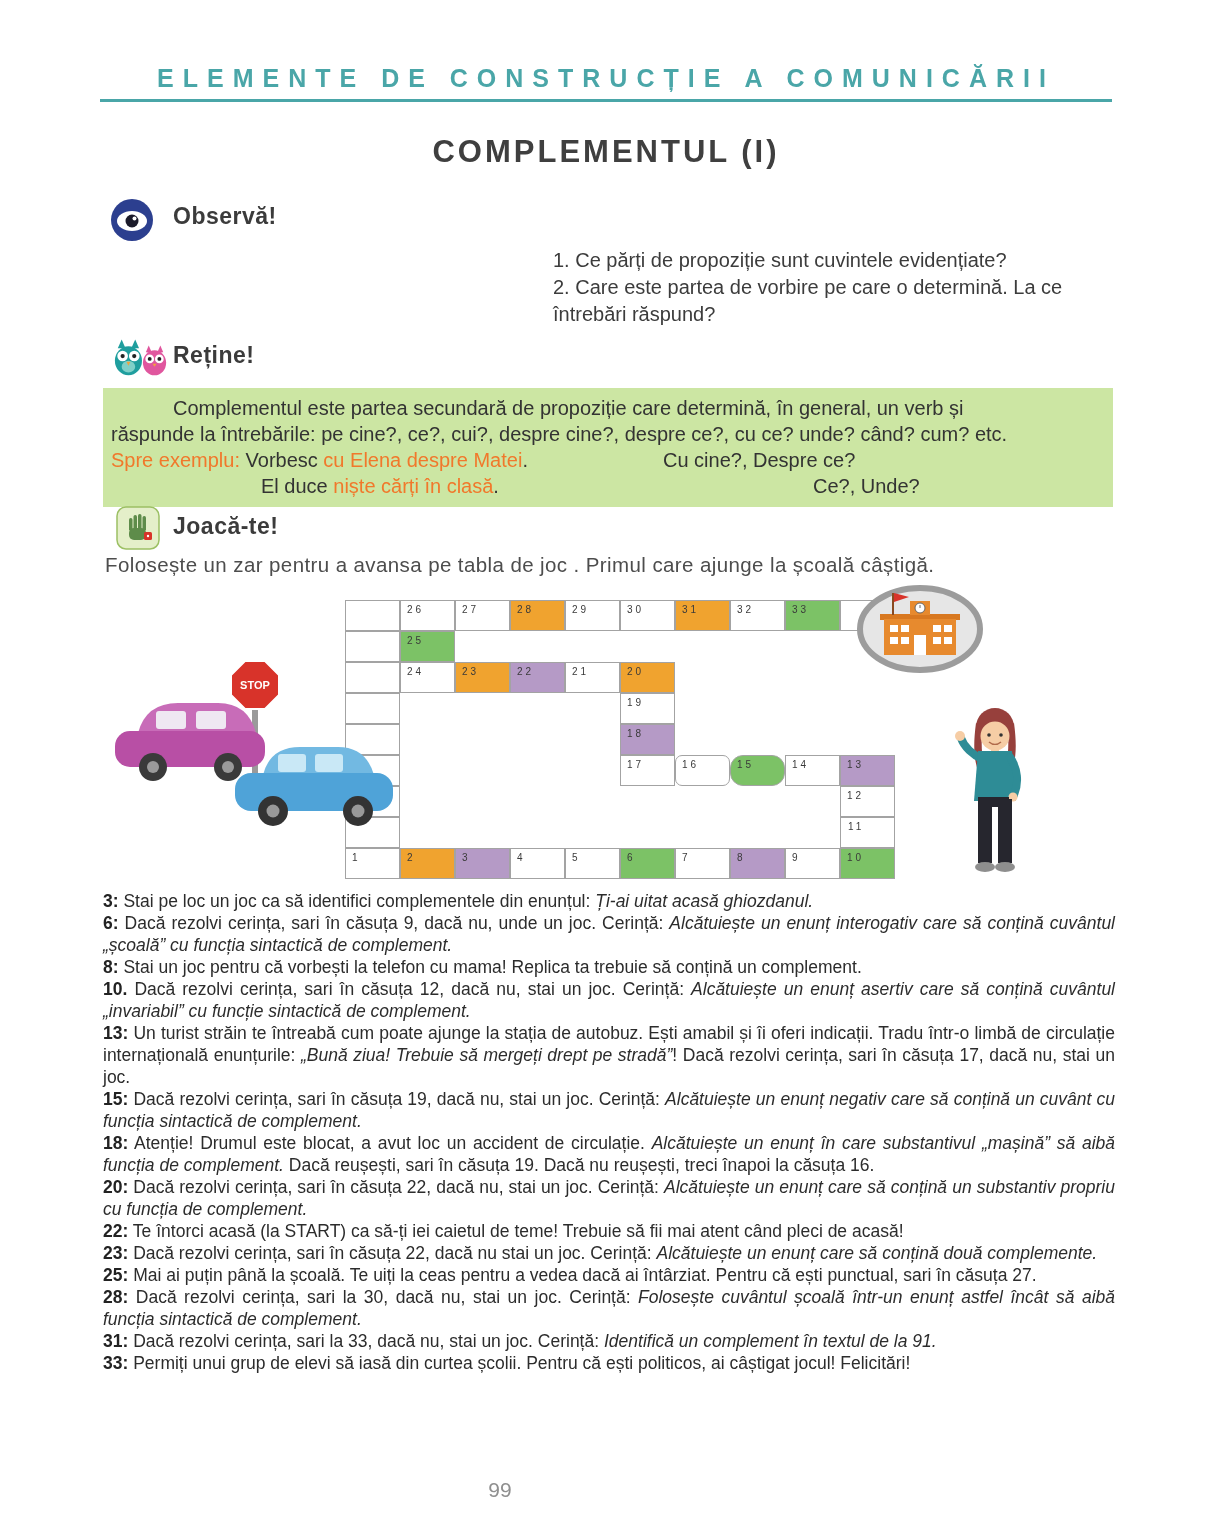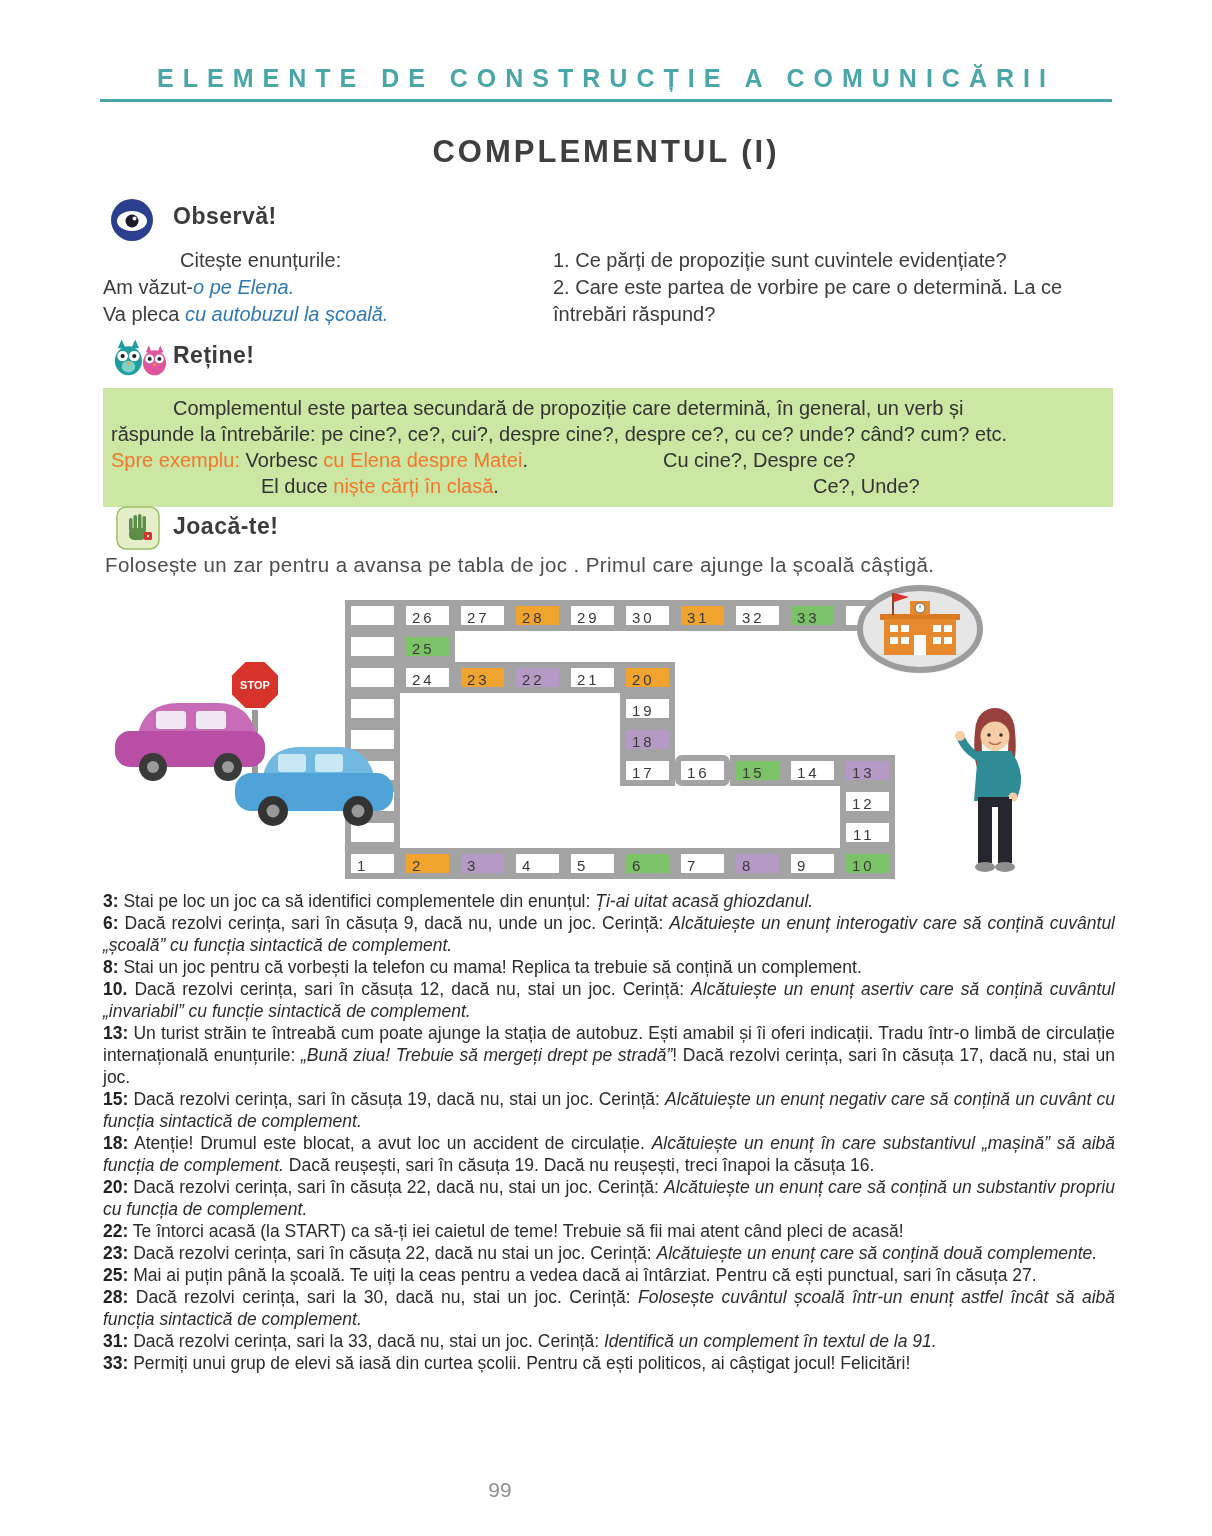--- a/index.html
+++ b/index.html
@@ -35,22 +35,22 @@
   .definition-box .ind1{text-indent:62px;}
   .definition-box .ind2{text-indent:150px;}
   .definition-box .qcol{position:absolute;left:552px;top:0;color:#333;font-style:normal;}
 
   
   .play-intro{position:absolute;left:105px;top:553px;width:1010px;font-size:20.5px;letter-spacing:0.4px;color:#4d4d4d;}
 
   
   .board-grid{position:absolute;left:345px;top:600px;display:grid;
     grid-template-columns:repeat(10,55px);grid-template-rows:repeat(9,31px);z-index:1;}
-  .bcell{border:6px solid #a3a3a3;box-sizing:border-box;background:#fff;
-    font-size:15px;letter-spacing:3px;color:#3a3a3a;padding:3px 0 0 6px;}
+  .bcell{border:1px solid #a3a3a3;box-sizing:border-box;background:#fff;
+    font-size:10px;letter-spacing:3px;color:#3a3a3a;padding:3px 0 0 6px;}
   .bcell.orange{background:var(--board-orange,#F0A32F);}
   .bcell.green{background:var(--board-green,#7CC266);}
   .bcell.purple{background:var(--board-purple,#B59AC6);}
   .bcell.empty{background:#fff;}
 
   .school-wrap{position:absolute;left:856px;top:585px;z-index:4;}
   .cars-wrap{position:absolute;left:108px;top:655px;z-index:3;}
   .girl-wrap{position:absolute;left:945px;top:693px;z-index:2;}
 
   
@@ -72,25 +72,20 @@
   <div class="icon-abs" style="left:110px;top:198px;">
     <svg width="44" height="44" viewBox="0 0 44 44">
       <circle cx="22" cy="22" r="21" fill="#2C3F8F"></circle>
       <ellipse cx="22" cy="23" rx="15" ry="10" fill="#ffffff"></ellipse>
       <circle cx="22" cy="23" r="6.5" fill="#1B1B2A"></circle>
       <circle cx="24.5" cy="20.5" r="2" fill="#ffffff"></circle>
     </svg>
   </div>
   <div class="sec-heading" style="top:203px;">Observă!</div>
 
-  <div class="observe-left">
-    <div class="indent">Citește enunțurile:</div>
-    <div><span>Am văzut-</span><span class="run-blue">o pe Elena.</span></div>
-    <div><span>Va pleca </span><span class="run-blue">cu autobuzul la școală.</span></div>
-  </div>
   <div class="observe-right">
     <p>1. Ce părți de propoziție sunt cuvintele evidențiate?</p>
     <p>2. Care este partea de vorbire pe care o determină. La ce întrebări răspund?</p>
   </div>
 
   <div class="icon-abs" style="left:112px;top:336px;">
     <svg width="58" height="42" viewBox="0 0 60 42">
       <polygon points="6,12 10,3 14,12" fill="#1F9E9E"></polygon>
       <polygon points="20,12 24,3 28,12" fill="#1F9E9E"></polygon>
       <ellipse cx="17" cy="25" rx="14" ry="15" fill="#1F9E9E"></ellipse>
@@ -159,21 +154,21 @@
       <div class="bcell purple" style="grid-area: 3 / 4;">22</div>
       <div class="bcell white" style="grid-area: 3 / 5;">21</div>
       <div class="bcell orange" style="grid-area: 3 / 6;">20</div>
       <div class="bcell empty" style="grid-area: 4 / 1;"></div>
       <div class="bcell white" style="grid-area: 4 / 6;">19</div>
       <div class="bcell empty" style="grid-area: 5 / 1;"></div>
       <div class="bcell purple" style="grid-area: 5 / 6;">18</div>
       <div class="bcell empty" style="grid-area: 6 / 1;"></div>
       <div class="bcell white" style="grid-area: 6 / 6;">17</div>
       <div class="bcell white" style="grid-area: 6 / 7; border-radius: 7px;">16</div>
-      <div class="bcell green" style="grid-area: 6 / 8;">15</div>
+      <div class="bcell green" style="grid-area: 6 / 8; border-radius: 13px;">15</div>
       <div class="bcell white" style="grid-area: 6 / 9;">14</div>
       <div class="bcell purple" style="grid-area: 6 / 10;">13</div>
       <div class="bcell empty" style="grid-area: 7 / 1;"></div>
       <div class="bcell white" style="grid-area: 7 / 10;">12</div>
       <div class="bcell empty" style="grid-area: 8 / 1;"></div>
       <div class="bcell white" style="grid-area: 8 / 10; padding-left: 7px;">11</div>
       <div class="bcell white" style="grid-area: 9 / 1;">1</div>
       <div class="bcell orange" style="grid-area: 9 / 2;">2</div>
       <div class="bcell purple" style="grid-area: 9 / 3;">3</div>
       <div class="bcell white" style="grid-area: 9 / 4;">4</div>

